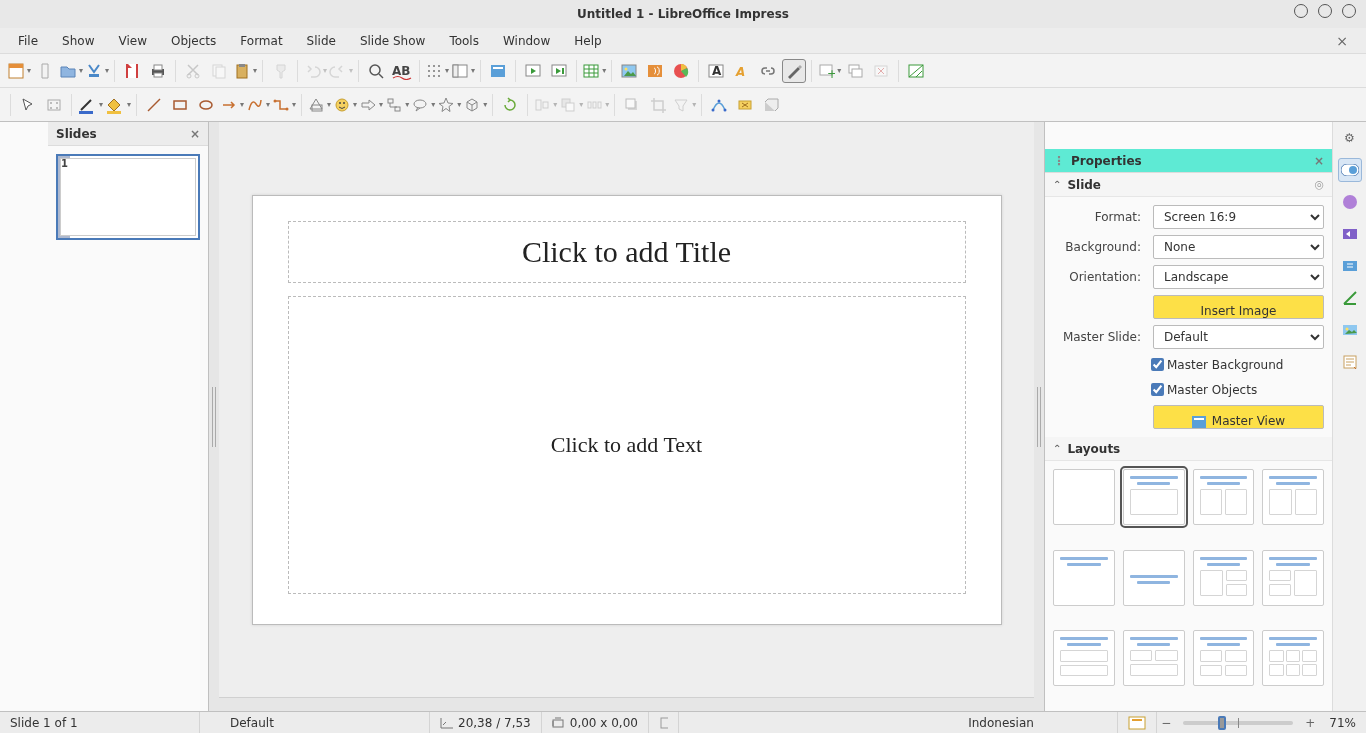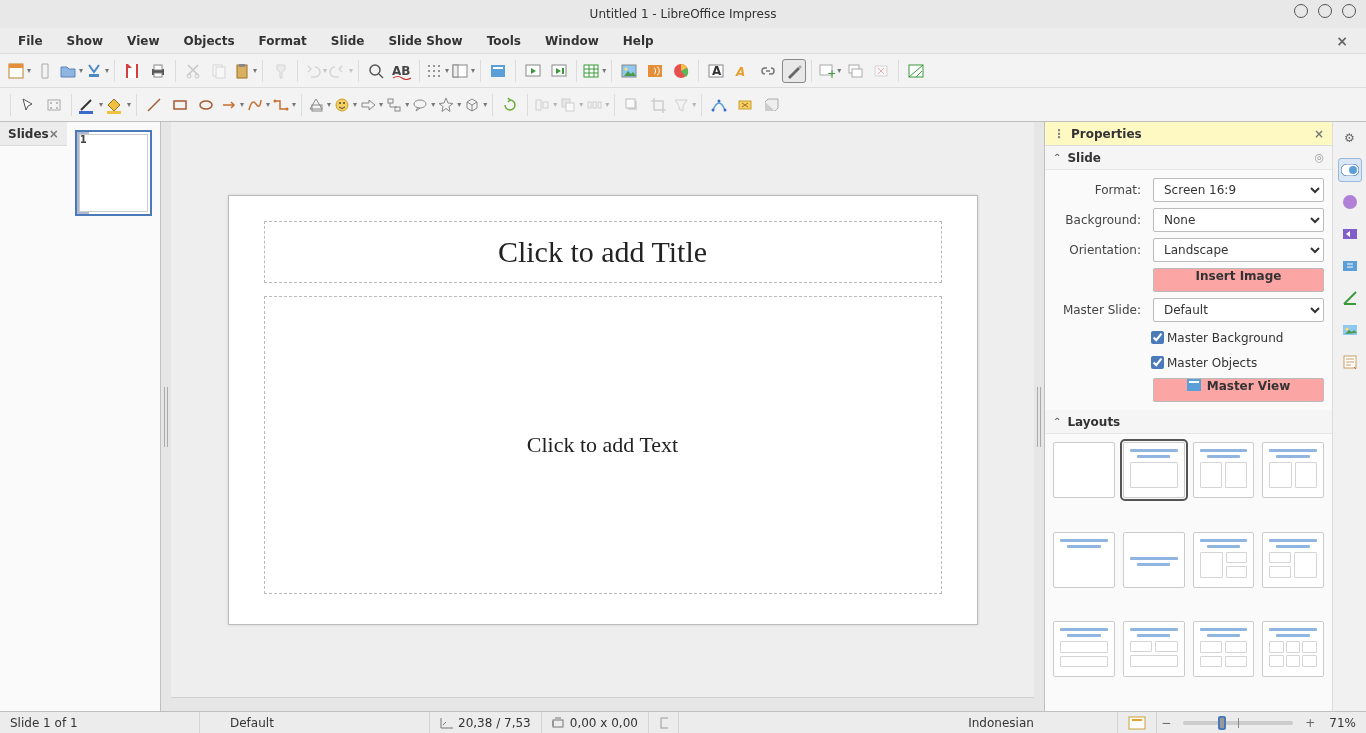--- a/index.html
+++ b/index.html
@@ -7,38 +7,38 @@
     --panel:#f7f7f7;
     --border:#c0c0c0;
     --light-border:#dcdcdc;
     --text:#333;
     --accent:#4a7ab8;
   }
   *{box-sizing:border-box;font-family:"DejaVu Sans","Liberation Sans",sans-serif;font-size:12px;color:var(--text);}
   body{margin:0;width:1366px;height:733px;background:var(--bg);display:flex;flex-direction:column;overflow:hidden;}
   
   .titlebar{height:28px;display:flex;align-items:center;justify-content:center;position:relative;background:#e8e8e8;}
-  .titlebar .title{font-weight:400;}
+  .titlebar .title{font-weight:700;}
   .titlebar .winbtns{position:absolute;right:10px;top:4px;display:flex;gap:10px;}
   .winbtn{width:14px;height:14px;border:1.5px solid #555;border-radius:50%;}
   
-  .menubar{height:26px;display:flex;align-items:center;padding:0 8px;gap:4px;background:#ededed;border-bottom:1px solid var(--light-border);position:relative;font-weight:bold;}
+  .menubar{height:26px;display:flex;align-items:center;padding:0 8px;gap:4px;background:#ededed;border-bottom:1px solid var(--light-border);position:relative;}
   .menubar span{padding:3px 10px;cursor:default;}
   .menubar .menu-close{position:absolute;right:8px;font-size:14px;color:#666;}
   
   .toolbar{height:34px;display:flex;align-items:center;padding:0 6px;background:#f3f3f3;border-bottom:1px solid var(--light-border);}
   .tb-sep{width:1px;height:22px;background:var(--light-border);margin:0 4px;}
   .tb-btn{min-width:24px;height:24px;display:flex;align-items:center;justify-content:center;border-radius:3px;margin:0 1px;position:relative;}
   .dd::after{content:"▾";font-size:8px;color:#777;margin-left:2px;}
   .tb-btn svg{display:block;}
   .tb-btn.selected{border:1px solid #888;background:#e8e8e8;}
   
   .main{flex:1;display:flex;min-height:0;}
   
-  .slides-panel{width:161px;background:#fafafa;border-right:1px solid var(--border);display:flex;}
+  .slides-panel{width:209px;background:#fafafa;border-right:1px solid var(--border);display:flex;flex-direction:column;padding-left:48px;}
   .panel-header{height:24px;display:flex;align-items:center;justify-content:space-between;padding:0 8px;background:#ececec;border-bottom:1px solid var(--light-border);font-weight:600;}
   .panel-header .x{color:#777;cursor:default;}
   .slides-body{flex:1;padding:8px;overflow:auto;}
   .thumb{position:relative;border:2px solid var(--accent);padding:2px;background:linear-gradient(to right,#aeb9cf 0 12px,#fff 12px);}
   .thumb .num{position:absolute;left:3px;top:2px;font-size:10px;color:#444;font-weight:600;}
   .thumb-inner{height:78px;background:#fff;border:1px solid #ccc;margin-left:0;}
   
   .edit-area{flex:1;display:flex;flex-direction:column;background:#eeeeee;position:relative;}
   .canvas-wrap{flex:1;display:flex;align-items:center;justify-content:center;overflow:hidden;position:relative;}
   .canvas{width:750px;height:430px;background:#fff;border:1px solid #bbb;box-shadow:0 0 3px rgba(0,0,0,.12);position:relative;}
@@ -46,31 +46,31 @@
   .ph-title{top:25px;left:35px;right:35px;height:62px;}
   .ph-title .txt{font-size:30px;font-family:serif;color:#222;}
   .ph-body{top:100px;left:35px;right:35px;bottom:30px;}
   .ph-body .txt{font-size:22px;font-family:Liberation Serif, serif;color:#222;}
   .splitter{width:10px;background:#e6e6e6;display:flex;align-items:center;justify-content:center;}
   .splitter .grip{width:4px;height:60px;border-left:1px solid #aaa;border-right:1px solid #aaa;}
   .hscroll{height:14px;background:#e6e6e6;border-top:1px solid #d0d0d0;}
   
   .right-panel{width:322px;background:#fafafa;border-left:1px solid var(--border);display:flex;min-width:0;}
   .props{flex:1;display:flex;flex-direction:column;min-width:0;}
-  .props-header{height:24px;display:flex;align-items:center;padding:0 8px;background:#fef9c3;border-bottom:1px solid var(--light-border);font-weight:600;position:relative;}
+  .props-header{height:24px;display:flex;align-items:center;padding:0 8px;background:#5eead4;border-bottom:1px solid var(--light-border);font-weight:600;position:relative;margin-top:27px;}
   .props-header::before{content:"⋮";margin-right:6px;color:#888;}
   .props-header .x{position:absolute;right:8px;color:#777;}
   .section-head{height:24px;display:flex;align-items:center;padding:0 8px;background:#f5f5f5;border-bottom:1px solid #e6e6e6;font-weight:600;gap:6px;position:relative;}
   .section-head::before{content:"⌃";font-size:10px;color:#666;}
   .section-head .gear{position:absolute;right:8px;color:#999;font-size:11px;}
   .section-body{padding:8px 8px 8px 0;display:flex;flex-direction:column;gap:6px;}
   .row{display:flex;align-items:center;gap:12px;}
   .row label{width:96px;text-align:right;color:#444;}
   .row select, .row .btn{flex:1;height:24px;border:1px solid #bbb;background:#fff;border-radius:2px;padding:0 6px;}
-  .row .btn{display:flex;align-items:flex-start;justify-content:center;background:#fca5a5;cursor:default;font-weight:bold;}
+  .row .btn{display:flex;align-items:flex-end;justify-content:center;background:#fde047;cursor:default;}
   .chk{display:flex;align-items:center;gap:0;margin-left:102px;}
   .chk input{accent-color:var(--accent);}
   .layouts{flex:1;overflow:auto;padding:8px;display:grid;grid-template-columns:repeat(4,1fr);gap:8px;}
   .layout{height:56px;border:1px solid #ccc;background:#fff;border-radius:2px;position:relative;padding:6px;}
   .layout.selected{outline:2px solid #555;outline-offset:1px;}
   .layout .bar{height:3px;background:#8fb5e0;border-radius:1px;}
   .layout .area{border:1px solid #d5d5d5;border-radius:1px;}
   
   .sidetabs{width:34px;background:#f1f1f1;border-left:1px solid var(--light-border);display:flex;flex-direction:column;align-items:center;padding-top:4px;gap:8px;}
   .sidetab{width:24px;height:24px;display:flex;align-items:center;justify-content:center;border-radius:3px;}

